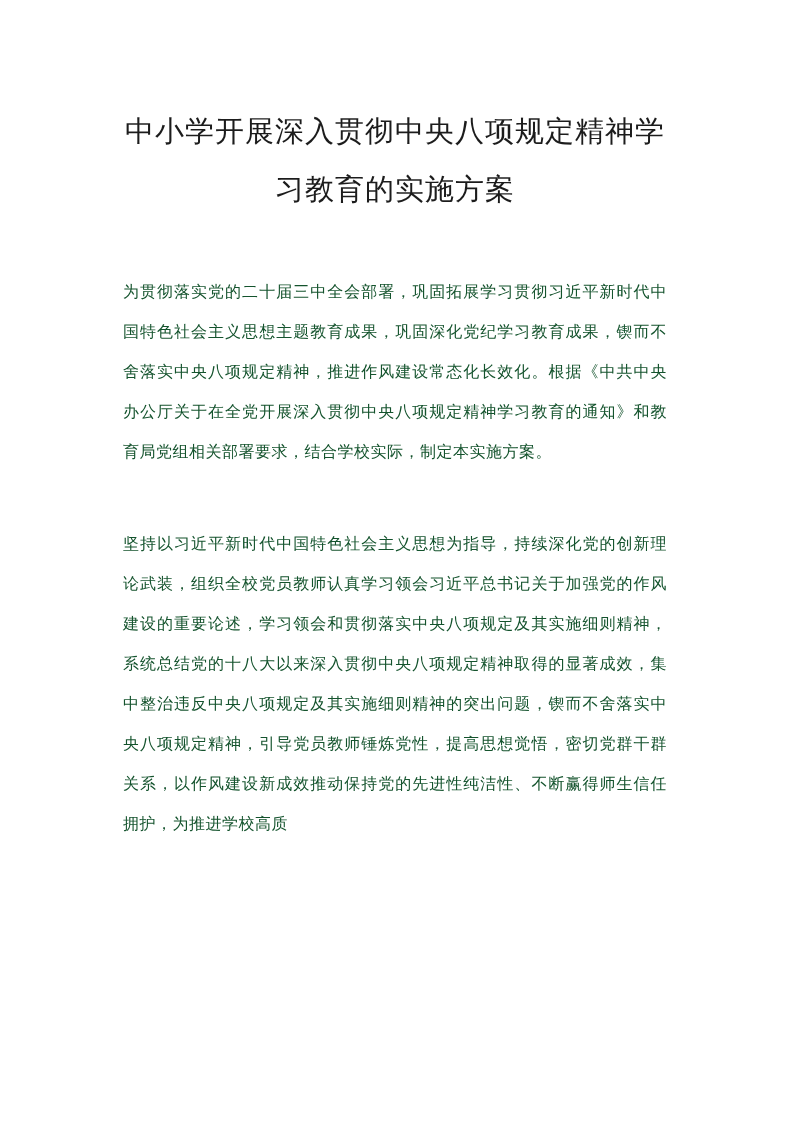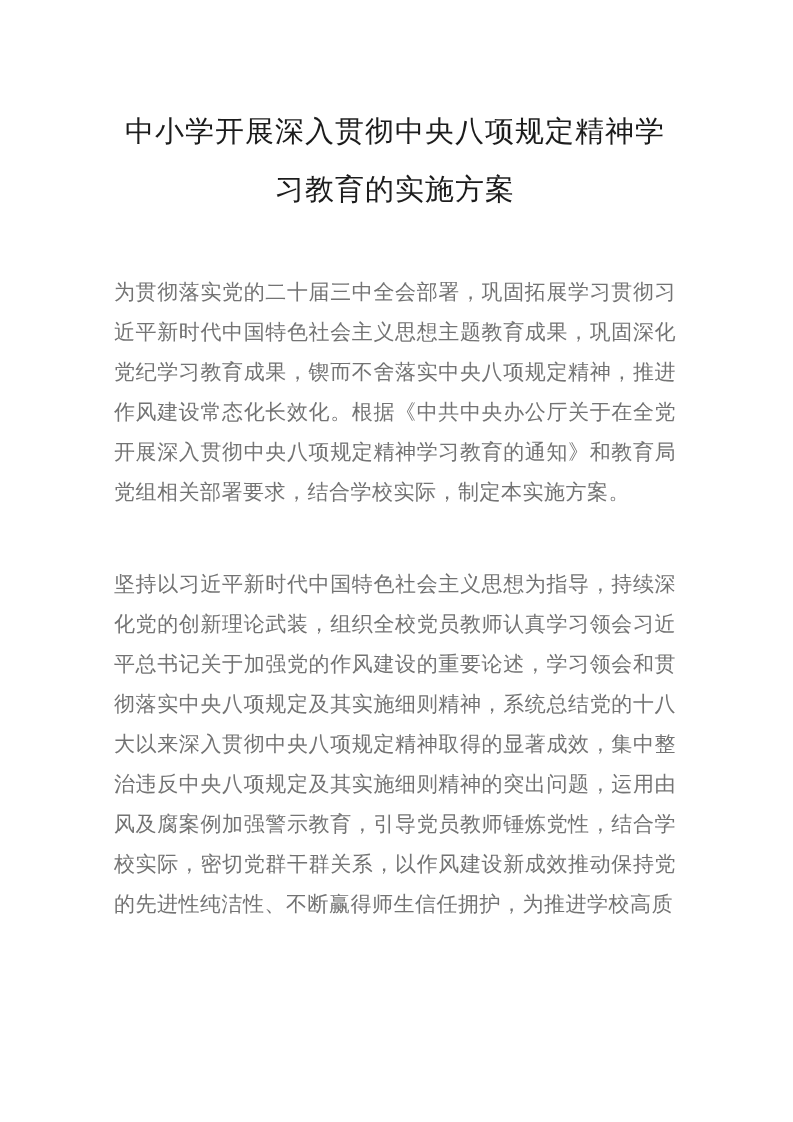--- a/index.html
+++ b/index.html
@@ -21,28 +21,28 @@
   .doc-title {
     margin: 0 0 54px 0;
     font-size: 29px;
     font-weight: 500;
     line-height: 58px;
     text-align: center;
     letter-spacing: 1px;
     color: #1c1c1c;
   }
   .para {
-    margin: 0;
-    font-size: 21px;
+    margin: 9px;
+    font-size: 16px;
     font-weight: 400;
     line-height: 40px;
     text-align: justify;
     text-justify: inter-ideograph;
     letter-spacing: 0.5px;
-    color: #737373;
+    color: #14532d;
   }
   .para-intro {
     margin-bottom: 52px;
   }
   .section-heading {
     margin: 0 0 44px 0;
     font-size: 21px;
     font-weight: 400;
     line-height: 40px;
     letter-spacing: 0.5px;
@@ -51,14 +51,14 @@
 </style>
 </head>
 <body>
 
 <div class="page">
   <h1 class="doc-title">中小学开展深入贯彻中央八项规定精神学习教育的实施方案</h1>
 
   <p class="para para-intro">为贯彻落实党的二十届三中全会部署，巩固拓展学习贯彻习近平新时代中国特色社会主义思想主题教育成果，巩固深化党纪学习教育成果，锲而不舍落实中央八项规定精神，推进作风建设常态化长效化。根据《中共中央办公厅关于在全党开展深入贯彻中央八项规定精神学习教育的通知》和教育局党组相关部署要求，结合学校实际，制定本实施方案。</p>
 
 
-  <p class="para">坚持以习近平新时代中国特色社会主义思想为指导，持续深化党的创新理论武装，组织全校党员教师认真学习领会习近平总书记关于加强党的作风建设的重要论述，学习领会和贯彻落实中央八项规定及其实施细则精神，系统总结党的十八大以来深入贯彻中央八项规定精神取得的显著成效，集中整治违反中央八项规定及其实施细则精神的突出问题，运用由风及腐案例加强警示教育，引导党员教师锤炼党性，结合学校实际，密切党群干群关系，以作风建设新成效推动保持党的先进性纯洁性、不断赢得师生信任拥护，为推进学校高质</p>
+  <p class="para">坚持以习近平新时代中国特色社会主义思想为指导，持续深化党的创新理论武装，组织全校党员教师认真学习领会习近平总书记关于加强党的作风建设的重要论述，学习领会和贯彻落实中央八项规定及其实施细则精神，系统总结党的十八大以来深入贯彻中央八项规定精神取得的显著成效，集中整治违反中央八项规定及其实施细则精神的突出问题，锲而不舍落实中央八项规定精神，引导党员教师锤炼党性，提高思想觉悟，密切党群干群关系，以作风建设新成效推动保持党的先进性纯洁性、不断赢得师生信任拥护，为推进学校高质</p>
 </div>
 
 </body></html>

